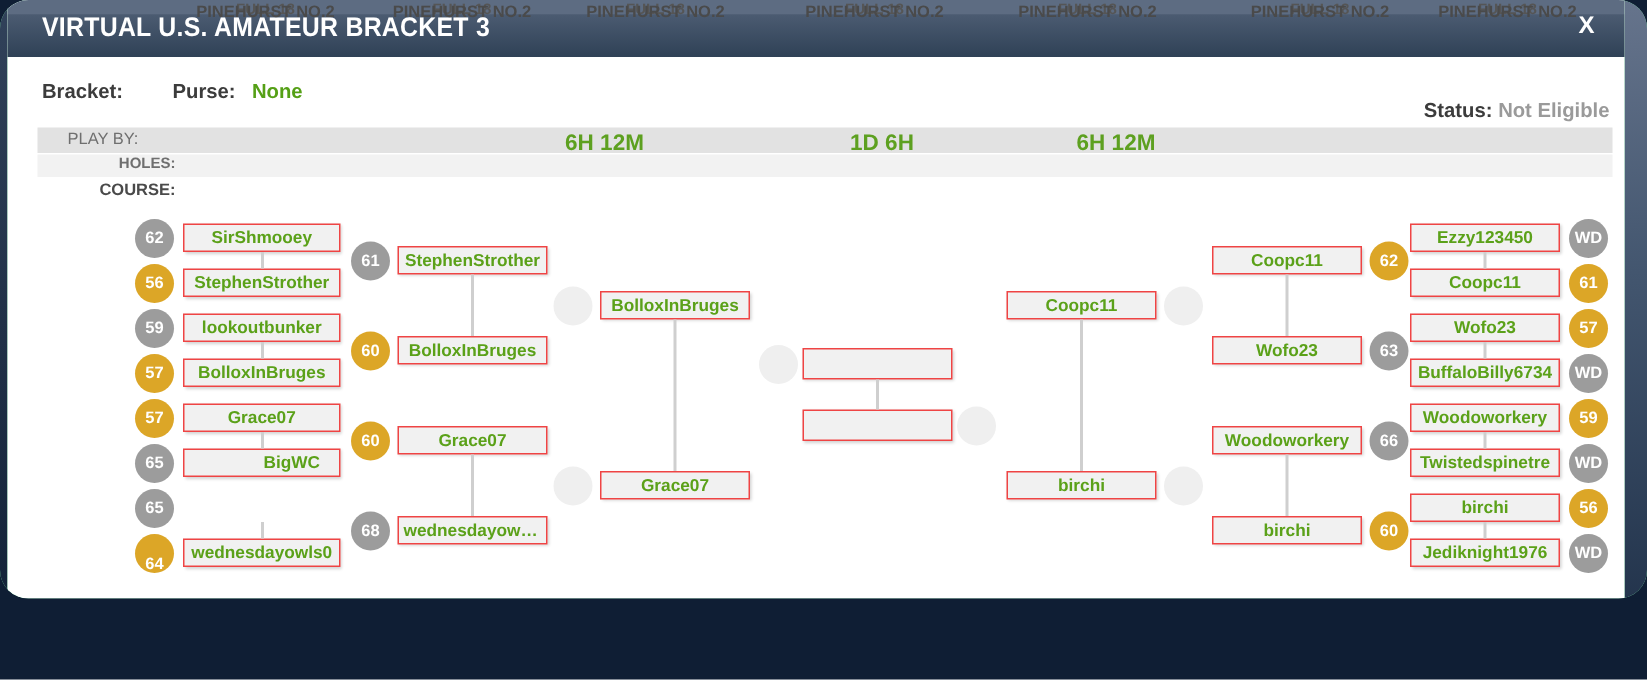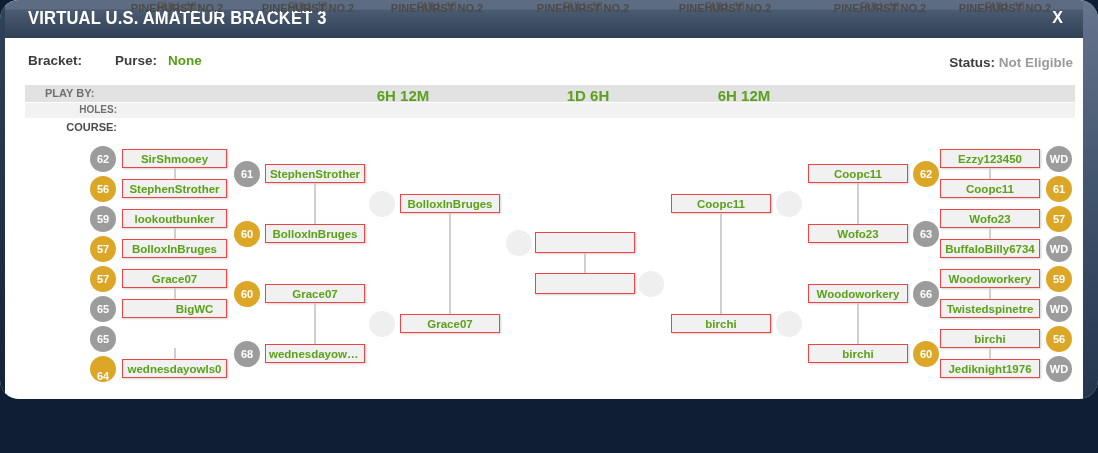--- a/index.html
+++ b/index.html
@@ -18,26 +18,26 @@
     background:linear-gradient(#5d6c82 0%,#5d6c82 24%,#4b5b71 26%,#2f4156 100%);}
   .modal-title{position:absolute;left:23px;top:8px;color:#ffffff;font-size:18px;font-weight:bold;
     transform:scaleX(.92);transform-origin:left center;letter-spacing:.2px;white-space:nowrap;}
   .close-x{position:absolute;right:15px;top:7px;color:#ffffff;font-size:16px;font-weight:bold;cursor:pointer;padding:2px 5px;}
 
   
   .info-row{position:absolute;left:0;top:50px;width:100%;height:22px;font-size:13.5px;font-weight:bold;color:#3c3c3c;}
   .lbl-bracket{position:absolute;left:23px;top:3px;}
   .lbl-purse{position:absolute;left:110px;top:3px;}
   .val-purse{position:absolute;left:163px;top:3px;color:#55a016;}
-  .status-wrap{position:absolute;right:10px;top:5px;white-space:nowrap;}
+  .status-wrap{position:absolute;right:10px;top:16px;white-space:nowrap;}
   .status-val{color:#9a9a9a;}
 
   
   .playby-bar{position:absolute;left:20px;top:85px;width:1050px;height:17px;background:#e2e2e2;}
-  .playby-label{position:absolute;left:20px;top:2px;font-size:11px;font-weight:bold;color:#6f6f6f;}
+  .playby-label{position:absolute;left:20px;top:2px;font-size:11px;font-weight:normal;color:#6f6f6f;}
   .playby-time{position:absolute;top:2px;transform:translateX(-50%);font-size:15px;font-weight:bold;color:#5da020;white-space:nowrap;}
   .holes-bar{position:absolute;left:20px;top:103px;width:1050px;height:15px;background:#f2f2f2;}
   .holes-label{position:absolute;right:966px;top:1px;font-size:10px;font-weight:bold;color:#6f6f6f;}
   .holes-cell{position:absolute;top:1px;transform:translateX(-50%);font-size:10px;font-weight:bold;color:#555;white-space:nowrap;}
   .course-row{position:absolute;left:20px;top:119px;width:1050px;height:17px;background:#ffffff;}
   .course-label{position:absolute;right:966px;top:2px;font-size:11px;font-weight:bold;color:#4a4a4a;}
   .course-cell{position:absolute;top:2px;transform:translateX(-50%);font-size:11px;font-weight:bold;color:#4a4a4a;white-space:nowrap;}
 
   
   .bracket{position:absolute;left:0;top:0;width:1078px;height:446px;}

